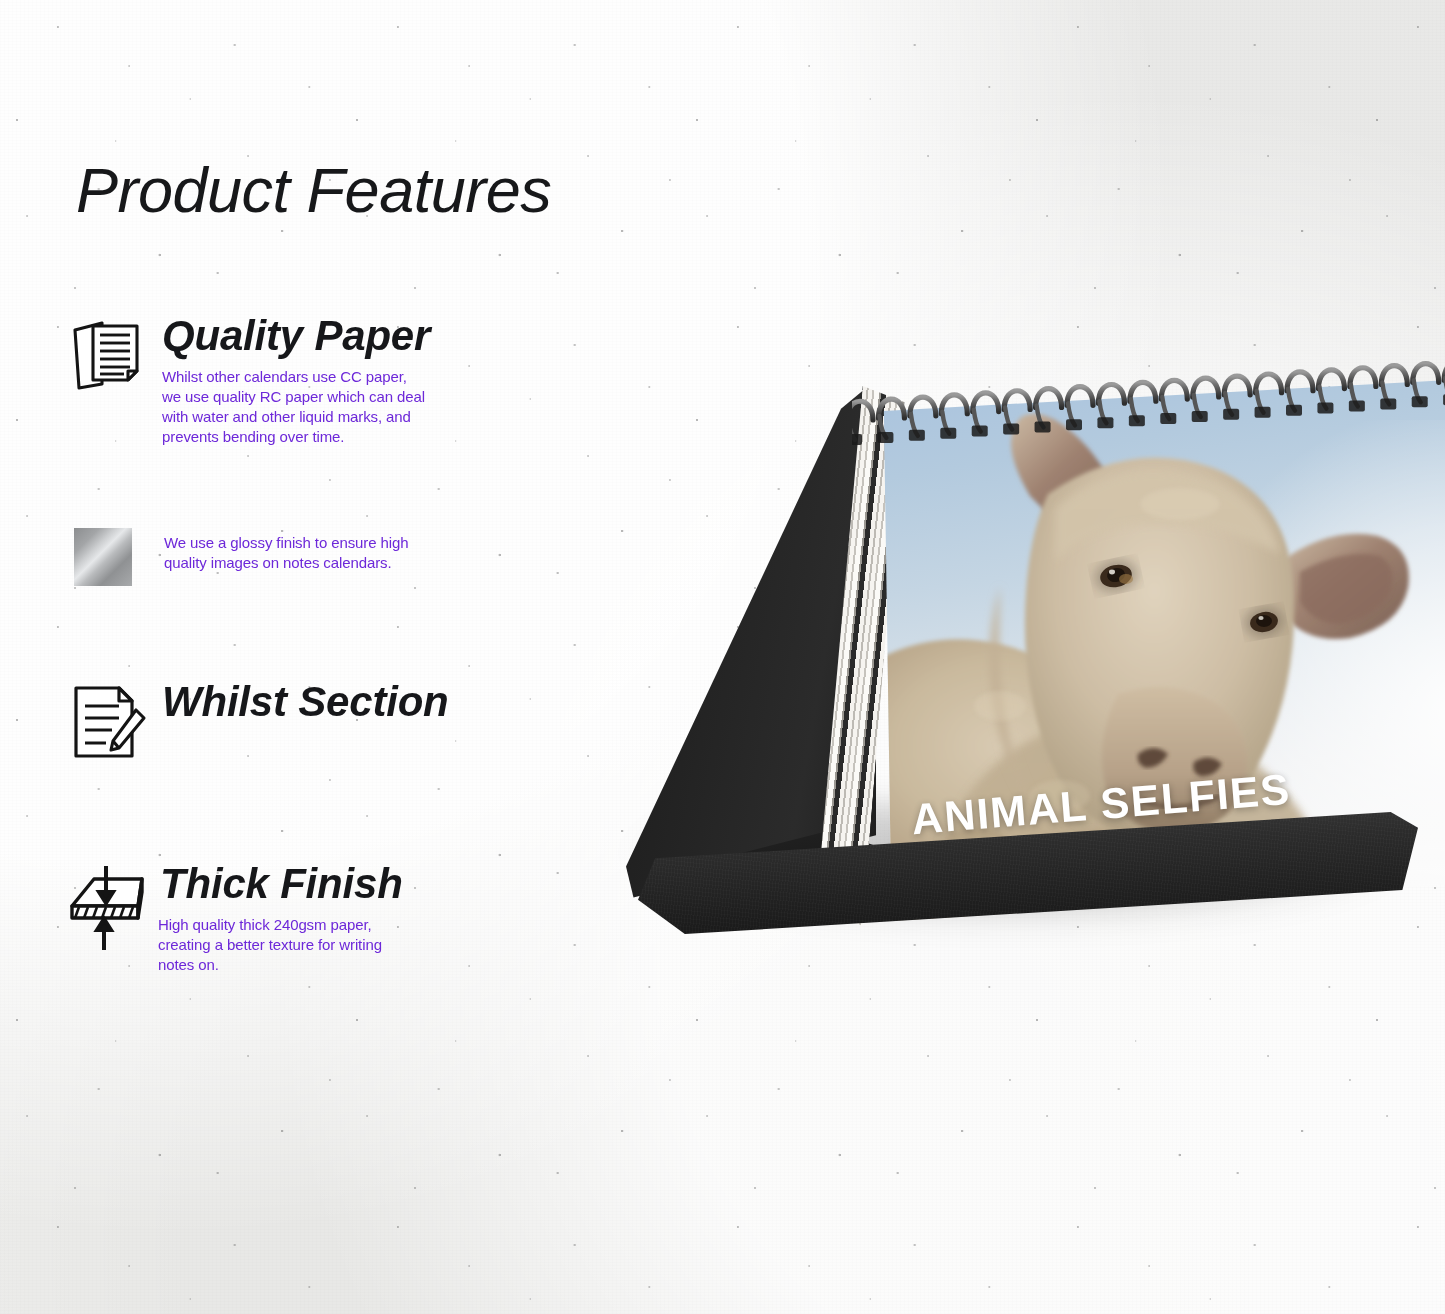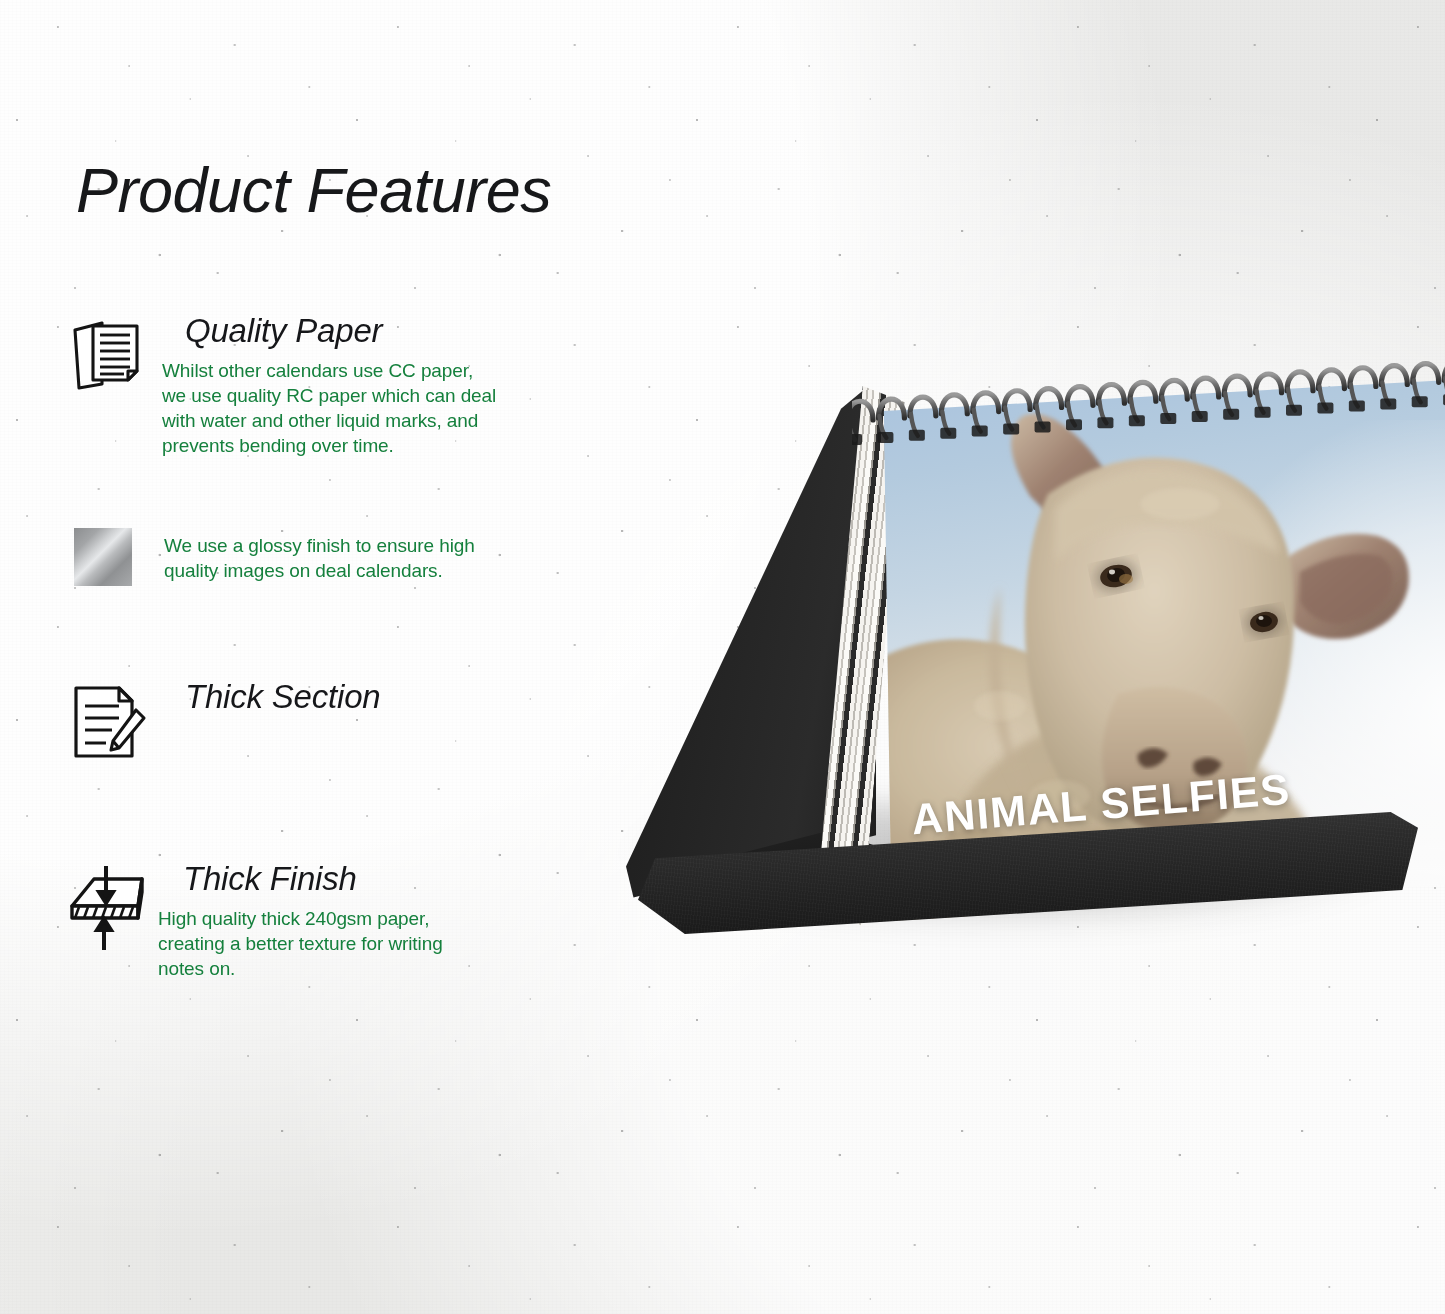--- a/index.html
+++ b/index.html
@@ -90,33 +90,32 @@
     left: 0;
     top: 0;
     width: 86px;
     height: 86px;
   }
   .feature .icon-box svg { display: block; }
   .feature .f-body {
     margin-left: 96px;
   }
   .f-heading {
-    font-size: 33px;
+    font-size: 42px;
     font-style: italic;
-    font-weight: 400;
+    font-weight: 700;
     color: #16171a;
     letter-spacing: -0.2px;
     line-height: 1.05;
     white-space: nowrap;
-    margin-left: 23px;
   }
   .f-text {
-    font-size: 19px;
+    font-size: 15px;
     font-weight: 400;
-    color: #15803d;
+    color: #6d28d9;
     line-height: 1.33;
     letter-spacing: -0.1px;
     margin-top: 9px;
     white-space: pre-line;
   }
 
   
   #feature-0 { top: 298px; }
   #feature-1 { top: 508px; }
   #feature-1 .f-body { margin-left: 98px; }
@@ -316,21 +315,21 @@
 prevents bending over time.</div>
       </div>
     </div>
 
     <div class="feature" id="feature-1">
       <div class="icon-box">
         <div class="gloss-swatch"></div>
       </div>
       <div class="f-body">
         <div class="f-text">We use a glossy finish to ensure high
-quality images on deal calendars.</div>
+quality images on notes calendars.</div>
       </div>
     </div>
 
     <div class="feature" id="feature-2">
       <div class="icon-box">
         <svg width="86" height="86" viewBox="0 0 86 86">
           <g fill="#ffffff" stroke="#141414" stroke-width="3.2" stroke-linejoin="round">
             <path d="M10 8 L53 8 L66 21 L66 76 L10 76 Z"></path>
             <path d="M53 8 L53 21 L66 21 Z"></path>
           </g>
@@ -340,21 +339,21 @@
             <line x1="19" y1="50" x2="46" y2="50"></line>
             <line x1="19" y1="63" x2="40" y2="63"></line>
           </g>
           <g fill="#ffffff" stroke="#141414" stroke-width="3.1" stroke-linejoin="round">
             <path d="M70 30 L78 38 L53 68 L45 70 L47 61 Z"></path>
             <path d="M47 61 L53 68"></path>
           </g>
         </svg>
       </div>
       <div class="f-body">
-        <div class="f-heading">Thick Section</div>
+        <div class="f-heading">Whilst Section</div>
       </div>
     </div>
 
     <div class="feature" id="feature-3">
       <div class="icon-box">
         <svg width="90" height="92" viewBox="0 0 90 92">
           <g fill="#ffffff" stroke="#141414" stroke-width="3.4" stroke-linejoin="round">
             <path d="M6 44 L28 17 L76 17 L72 44 Z"></path>
             <path d="M6 44 L6 56 L72 56 L72 44 Z"></path>
             <path d="M72 44 L76 17 L76 30 L72 56 Z"></path>

